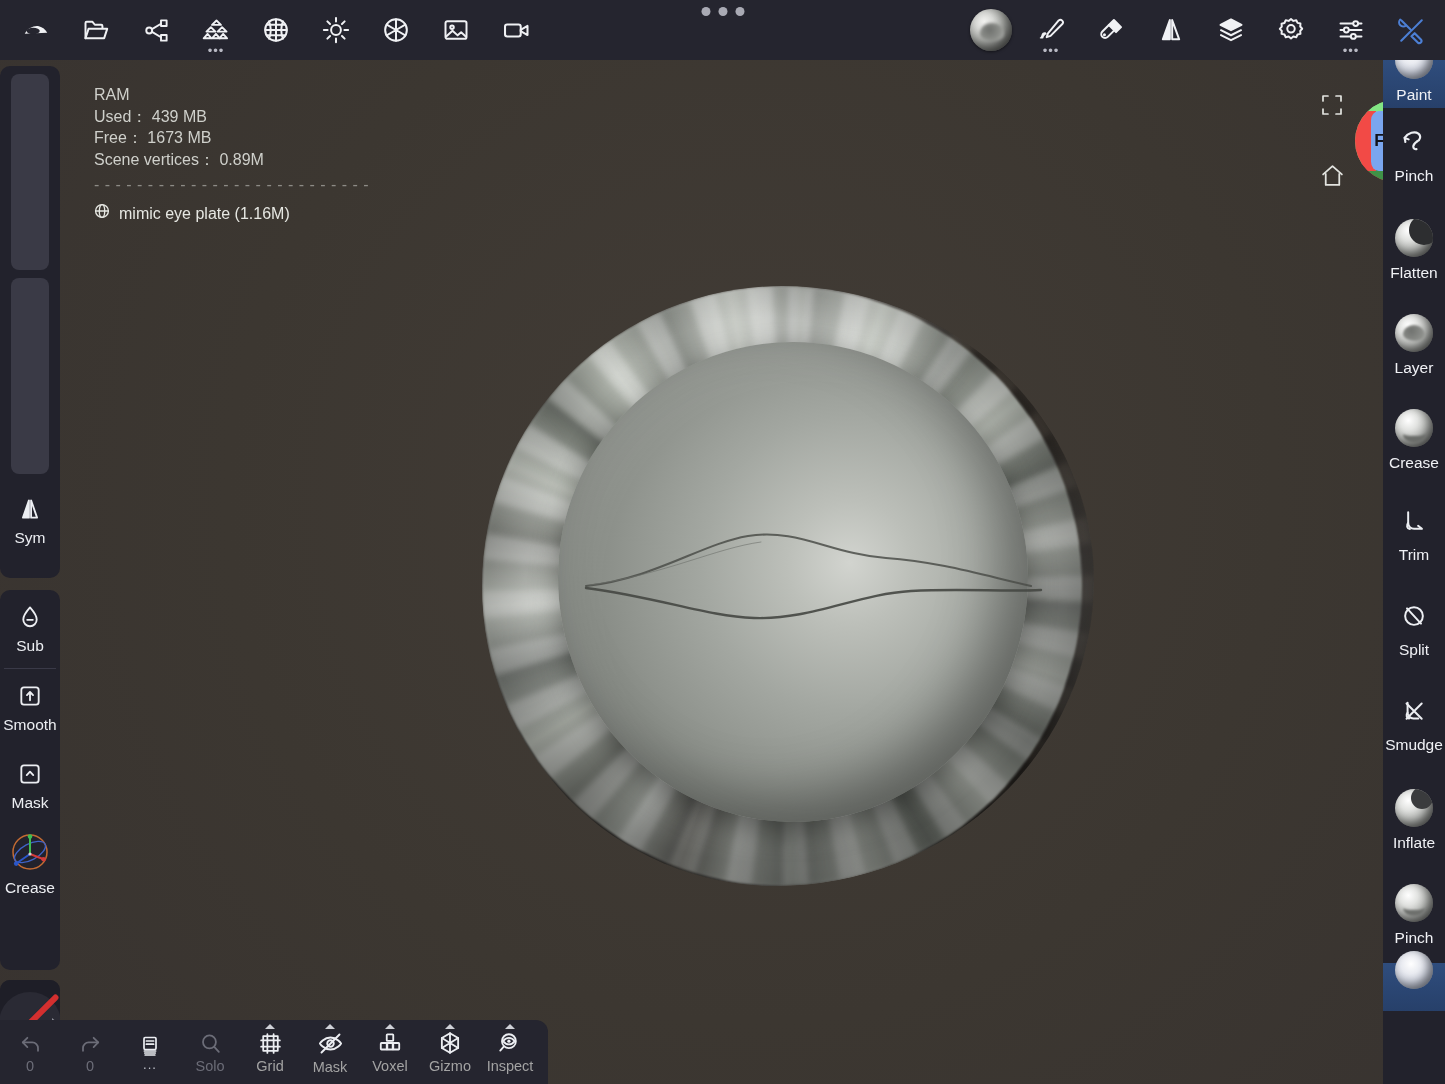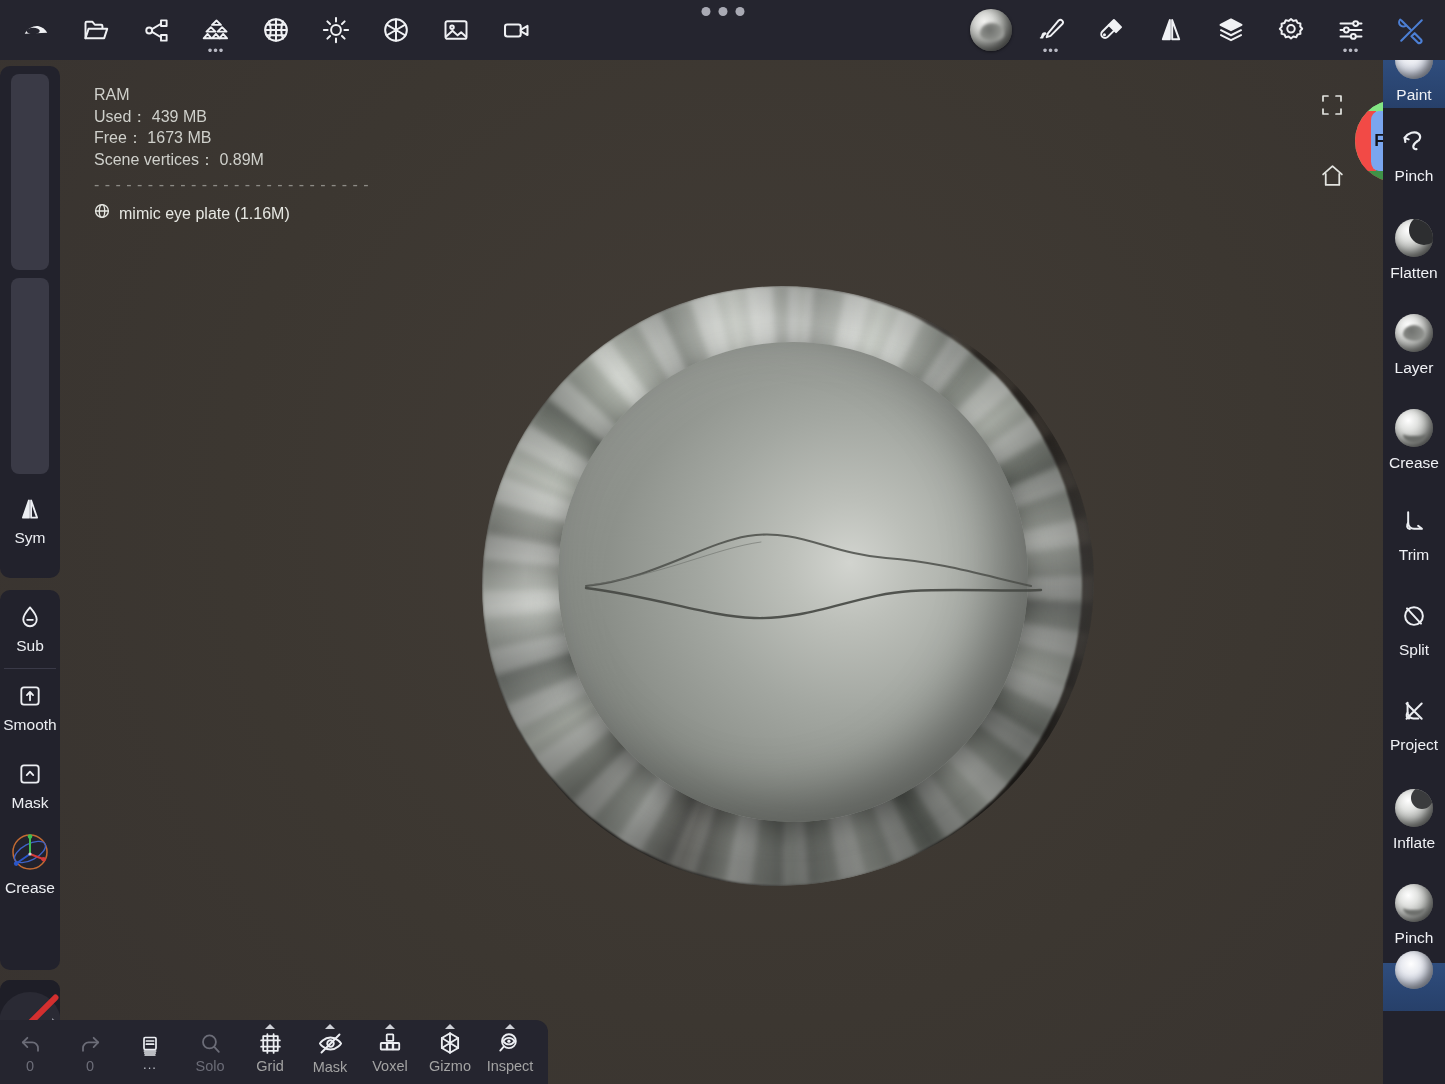--- a/index.html
+++ b/index.html
@@ -658,21 +658,21 @@
       <span class="rlbl">Split</span>
     </div>
     <div class="ritem">
       <span>
         <svg width="28" height="28" viewBox="0 0 24 24" style="color:#eceef2">
           <path d="M6.5 5v8.4a5 5 0 005 5h4.2"></path>
           <path d="M6.5 13.4c-1.6 1.9-.9 4.6 1.3 5"></path>
           <path d="M5.6 5.6l13 13M18.6 5.6l-13 13"></path>
         </svg>
       </span>
-      <span class="rlbl">Project</span>
+      <span class="rlbl">Smudge</span>
     </div>
     <div class="ritem">
       <div class="bsphere inflate"></div>
       <span class="rlbl">Inflate</span>
     </div>
     <div class="ritem">
       <div class="bsphere pinch"></div>
       <span class="rlbl">Pinch</span>
     </div>
     <div class="ritem sel last">

